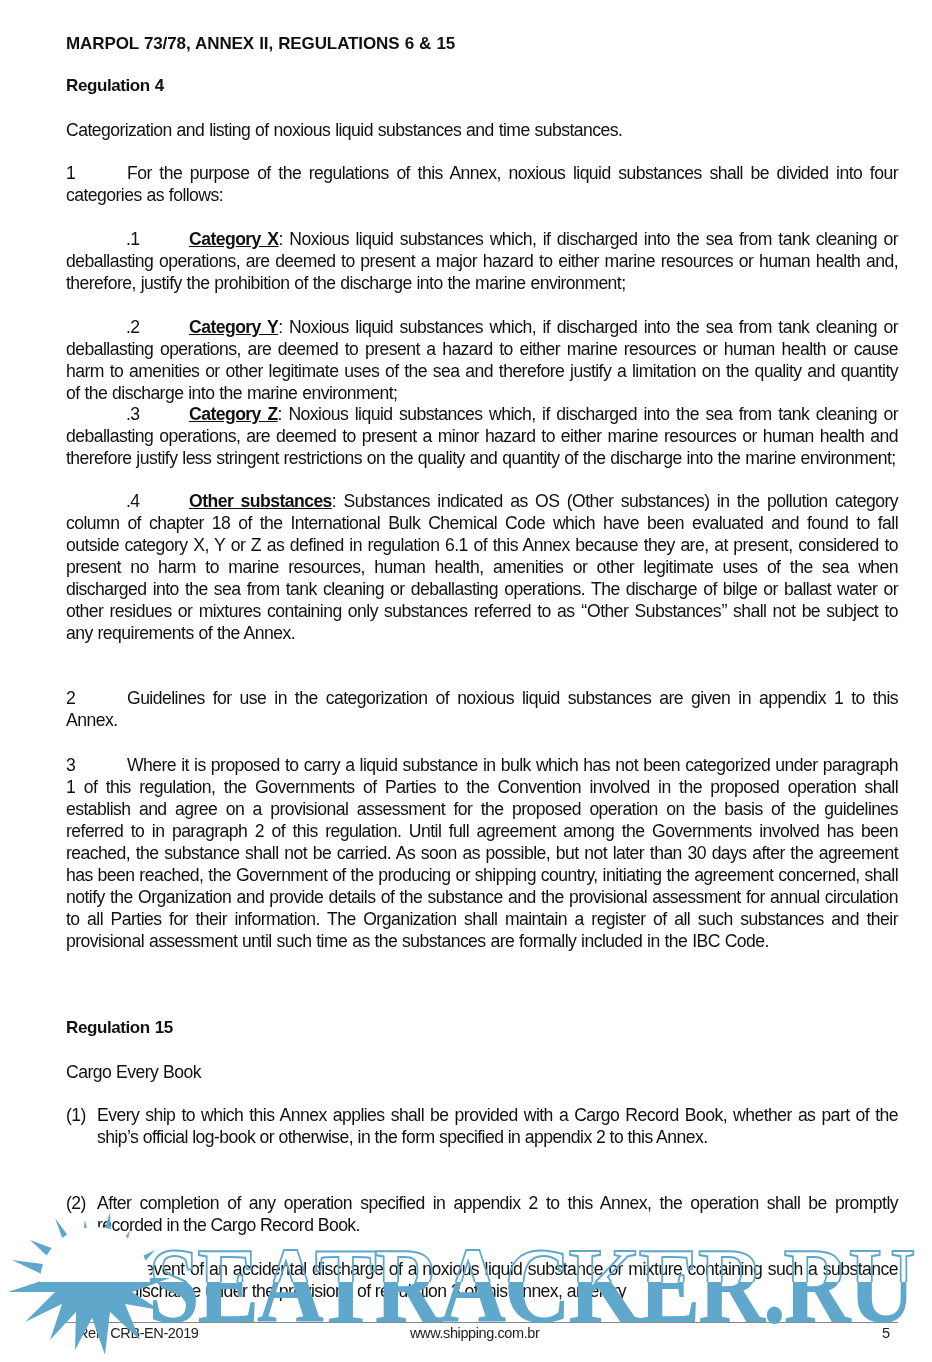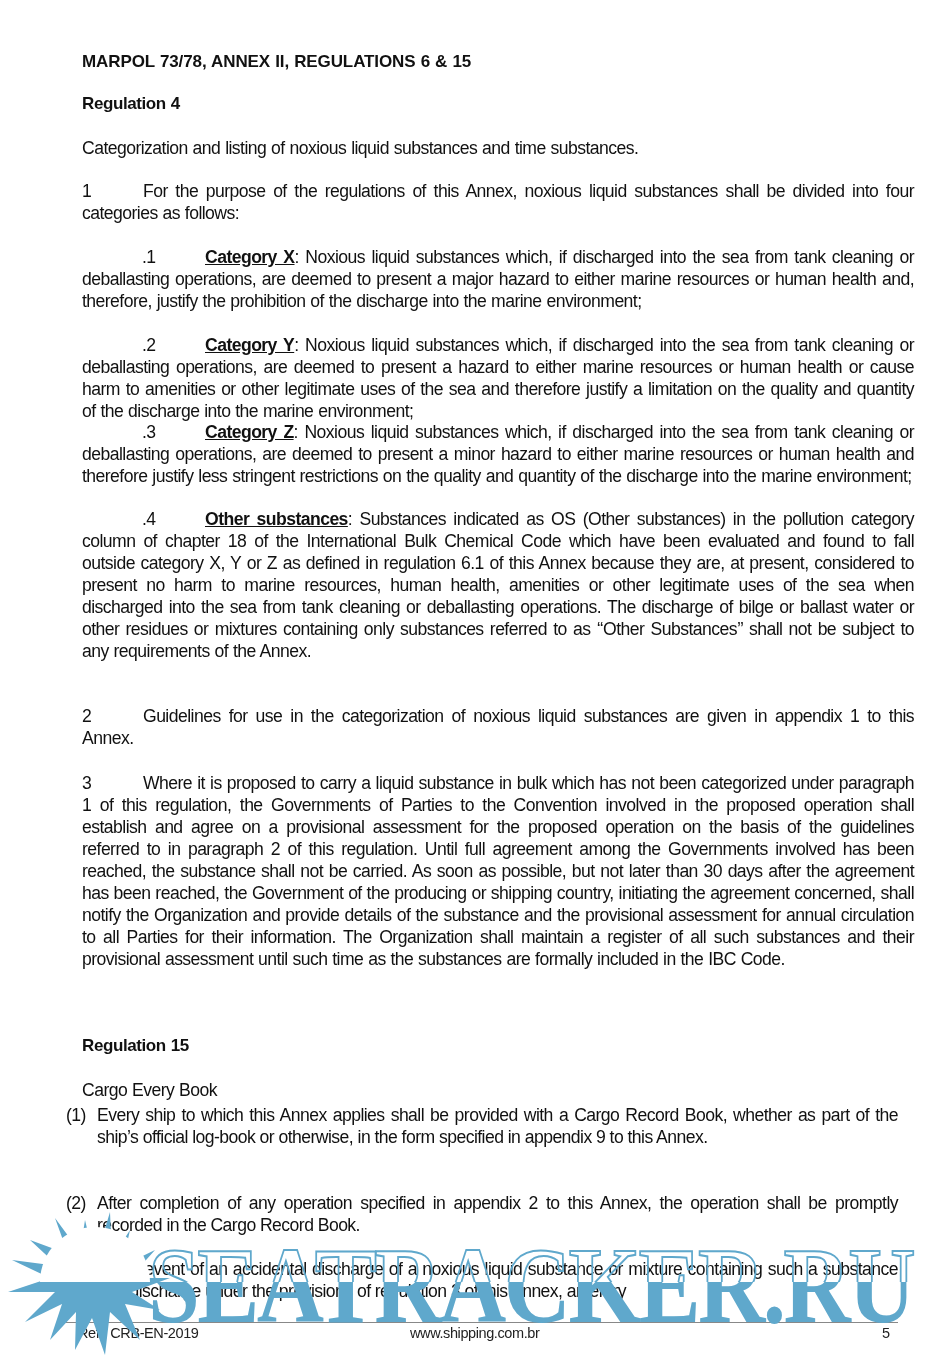--- a/index.html
+++ b/index.html
@@ -1,20 +1,20 @@
 <!DOCTYPE html>
 <html><head>
 <meta charset="utf-8">
 <style>
   html, body { margin: 0; padding: 0; background: #ffffff; }
   body { width: 932px; height: 1362px; position: relative; overflow: hidden;
          font-family: "Liberation Sans", sans-serif; color: #111; }
   .page { position: absolute; left: 66px; top: 0; width: 832px; }
-  .blk { position: absolute; left: 16px; width: 832px; font-size: 17.6px; line-height: 22px;
-         letter-spacing: -0.55px; word-spacing: 0.5px; text-align: justify; margin-top: 18px; }
+  .blk { position: absolute; left: 0; width: 832px; font-size: 17.6px; line-height: 22px;
+         letter-spacing: -0.55px; word-spacing: 0.5px; text-align: justify; }
   .title { font-weight: bold; font-size: 17px; letter-spacing: -0.1px; }
   .h { font-weight: bold; font-size: 17px; letter-spacing: -0.4px; }
   .num { display: inline-block; width: 61px; }
   .sub { display: inline-block; padding-left: 60px; width: 63px; }
   b { font-weight: bold; text-decoration: underline; }
   .item { position: absolute; left: 0; width: 832px; font-size: 17.6px; line-height: 22px;
           letter-spacing: -0.55px; text-align: justify; }
   .item .lbl { position: absolute; left: 0; top: 0; }
   .item .txt { margin-left: 31px; display: block; }
   .footer-line { position: absolute; left: 66px; top: 1322px; width: 832px; height: 1px; background: #888; }
@@ -45,21 +45,21 @@
   <div class="blk" style="top:687px;"><span class="num">2</span><span>Guidelines for use in the categorization of noxious liquid substances are given in appendix 1 to this Annex.</span></div>
 
   <div class="blk" style="top:754px;"><span class="num">3</span><span>Where it is proposed to carry a liquid substance in bulk which has not been categorized under paragraph 1 of this regulation, the Governments of Parties to the Convention involved in the proposed operation shall establish and agree on a provisional assessment for the proposed operation on the basis of the guidelines referred to in paragraph 2 of this regulation. Until full agreement among the Governments involved has been reached, the substance shall not be carried. As soon as possible, but not later than 30 days after the agreement has been reached, the Government of the producing or shipping country, initiating the agreement concerned, shall notify the Organization and provide details of the substance and the provisional assessment for annual circulation to all Parties for their information. The Organization shall maintain a register of all such substances and their provisional assessment until such time as the substances are formally included in the IBC Code.</span></div>
 
   <div class="blk h" style="top:1017px;">Regulation 15</div>
 
   <div class="blk" style="top:1061px;">Cargo Every Book</div>
 
   <div class="item" style="top:1104px;">
     <span class="lbl">(1)</span>
-    <span class="txt">Every ship to which this Annex applies shall be provided with a Cargo Record Book, whether as part of the ship’s official log-book or otherwise, in the form specified in appendix 9 to this Annex.</span>
+    <span class="txt">Every ship to which this Annex applies shall be provided with a Cargo Record Book, whether as part of the ship’s official log-book or otherwise, in the form specified in appendix 2 to this Annex.</span>
   </div>
 
   <div class="item" style="top:1192px;">
     <span class="lbl">(2)</span>
     <span class="txt">After completion of any operation specified in appendix 2 to this Annex, the operation shall be promptly recorded in the Cargo Record Book.</span>
   </div>
 
   <div class="item" style="top:1258px;">
     <span class="lbl">(3)</span>
     <span class="txt">In the event of an accidental discharge of a noxious liquid substance or mixture containing such a substance or a discharge under the provisions of regulation 3 of this Annex, an entry</span>

